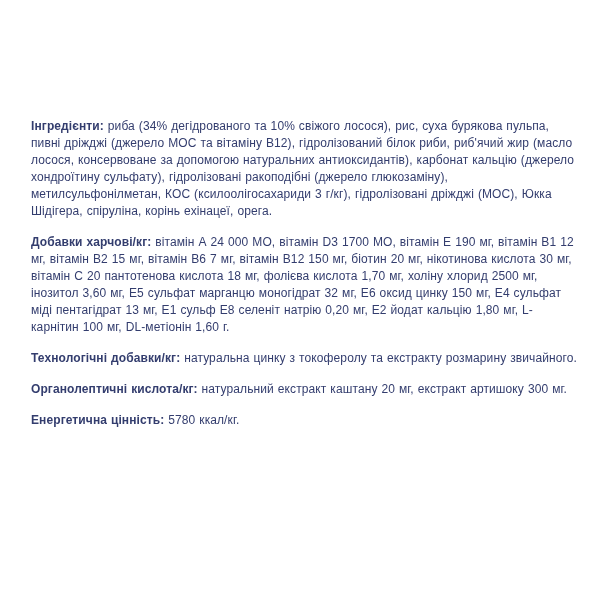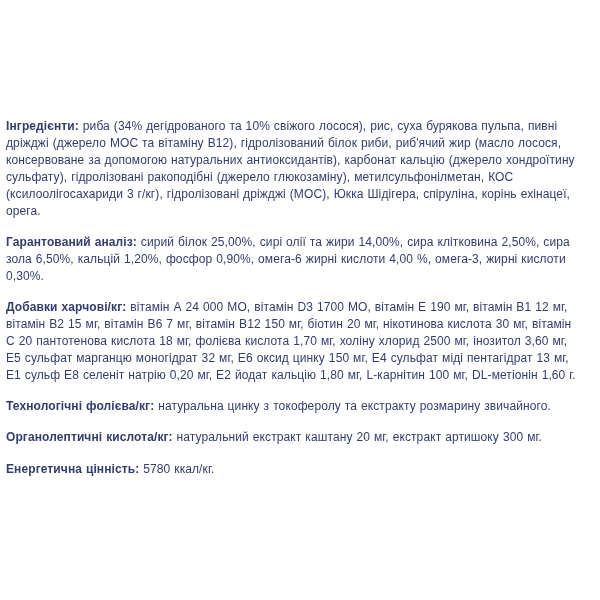--- a/index.html
+++ b/index.html
@@ -11,21 +11,21 @@
     width: 600px;
     height: 600px;
     font-family: "Liberation Sans", sans-serif;
     box-sizing: border-box;
     overflow: hidden;
   }
   .label-sheet {
     box-sizing: border-box;
     width: 600px;
     height: 600px;
-    padding: 118px 22px 20px 6px;
+    padding: 118px 22px 20px 31px;
     color: #333d6e;
   }
   .section {
     font-size: 12px;
     line-height: 1.42;
     margin: 0 0 14px 0;
     text-align: left;
     letter-spacing: 0.1px;
     word-spacing: 0.5px;
   }
@@ -35,30 +35,27 @@
 </style>
 </head>
 <body>
 
 <div class="label-sheet">
 
   <p class="section">
     <strong>Інгредієнти:</strong><span> риба (34% дегідрованого та 10% свіжого лосося), рис, суха бурякова пульпа, пивні дріжджі (джерело МОС та вітаміну B12), гідролізований білок риби, риб'ячий жир (масло лосося, консервоване за допомогою натуральних антиоксидантів), карбонат кальцію (джерело хондроїтину сульфату), гідролізовані ракоподібні (джерело глюкозаміну), метилсульфонілметан, КОС (ксилоолігосахариди 3 г/кг), гідролізовані дріжджі (МОС), Юкка Шідігера, спіруліна, корінь ехінацеї, орега.</span>
   </p>
 
-  <p class="section">
-    <strong>Гарантований аналіз:</strong><span> сирий білок 25,00%, сирі олії та жири 14,00%, сира клітковина 2,50%, сира зола 6,50%, кальцій 1,20%, фосфор 0,90%, омега-6 жирні кислоти 4,00 %, омега-3, жирні кислоти 0,30%.</span>
-  </p>
 
   <p class="section">
     <strong>Добавки харчові/кг:</strong><span> вітамін А 24 000 МО, вітамін D3 1700 МО, вітамін Е 190 мг, вітамін В1 12 мг, вітамін В2 15 мг, вітамін В6 7 мг, вітамін В12 150 мг, біотин 20 мг, нікотинова кислота 30 мг, вітамін С 20 пантотенова кислота 18 мг, фолієва кислота 1,70 мг, холіну хлорид 2500 мг, інозитол 3,60 мг, Е5 сульфат марганцю моногідрат 32 мг, Е6 оксид цинку 150 мг, Е4 сульфат міді пентагідрат 13 мг, Е1 сульф Е8 селеніт натрію 0,20 мг, Е2 йодат кальцію 1,80 мг, L-карнітин 100 мг, DL-метіонін 1,60 г.</span>
   </p>
 
   <p class="section">
-    <strong>Технологічні фолієва/кг:</strong><span> натуральна цинку з токоферолу та екстракту розмарину звичайного.</span>
+    <strong>Технологічні добавки/кг:</strong><span> натуральна цинку з токоферолу та екстракту розмарину звичайного.</span>
   </p>
 
   <p class="section">
     <strong>Органолептичні кислота/кг:</strong><span> натуральний екстракт каштану 20 мг, екстракт артишоку 300 мг.</span>
   </p>
 
   <p class="section">
     <strong>Енергетична цінність:</strong><span> 5780 ккал/кг.</span>
   </p>
 

